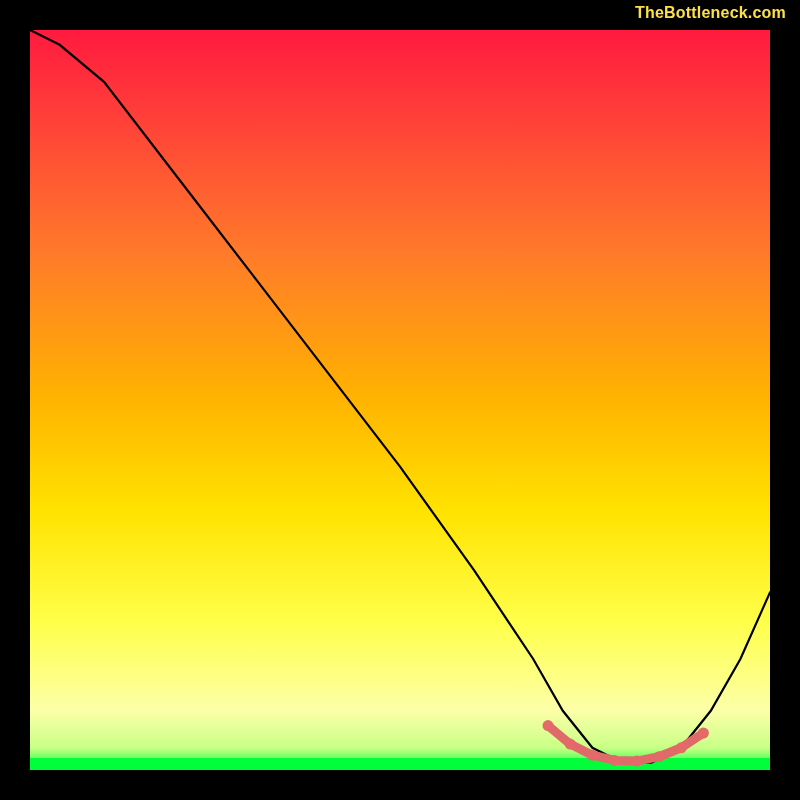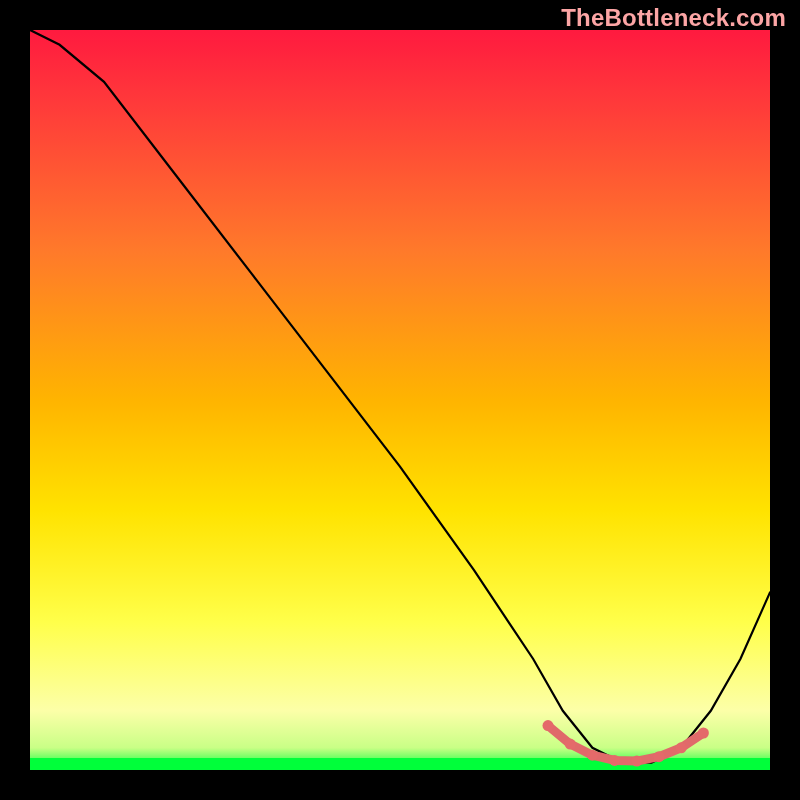--- a/index.html
+++ b/index.html
@@ -14,22 +14,22 @@
   .stage {
     position: relative;
     width: 800px;
     height: 800px;
     background: #000;
   }
   .watermark {
     position: absolute;
     top: 4px;
     right: 14px;
-    color: #fca5a5;
-    font-size: 24px;
+    color: #fde047;
+    font-size: 16px;
     font-weight: 600;
     letter-spacing: 0.2px;
     user-select: none;
   }
   svg {
     display: block;
   }
 </style>
 </head>
 <body>

